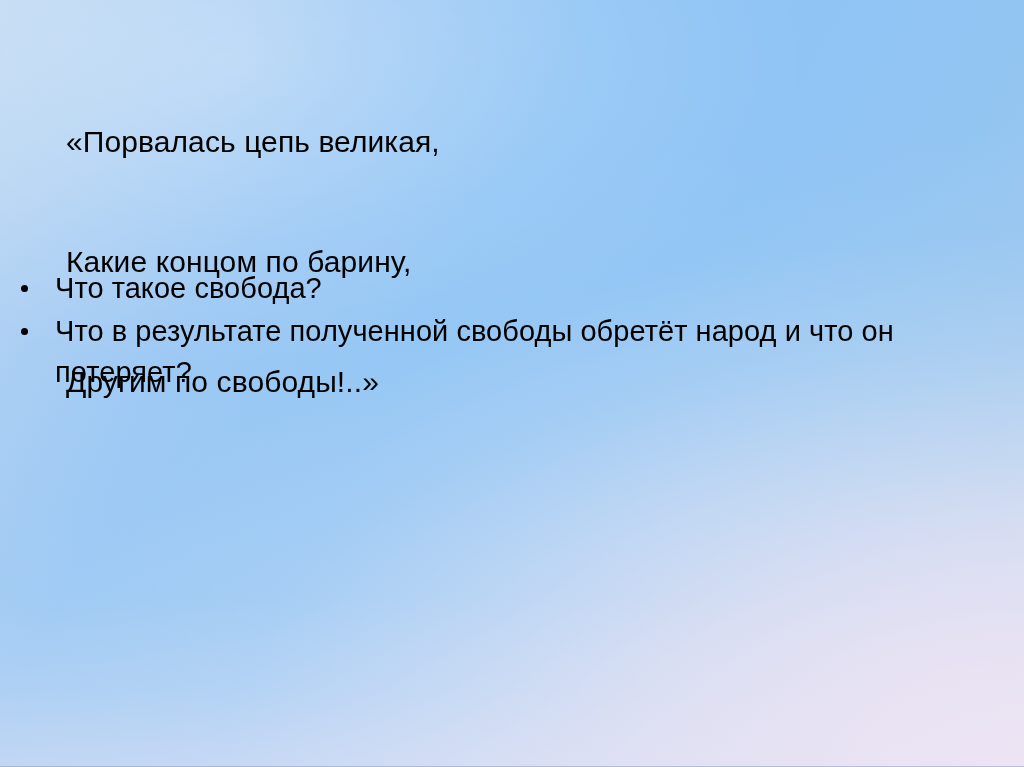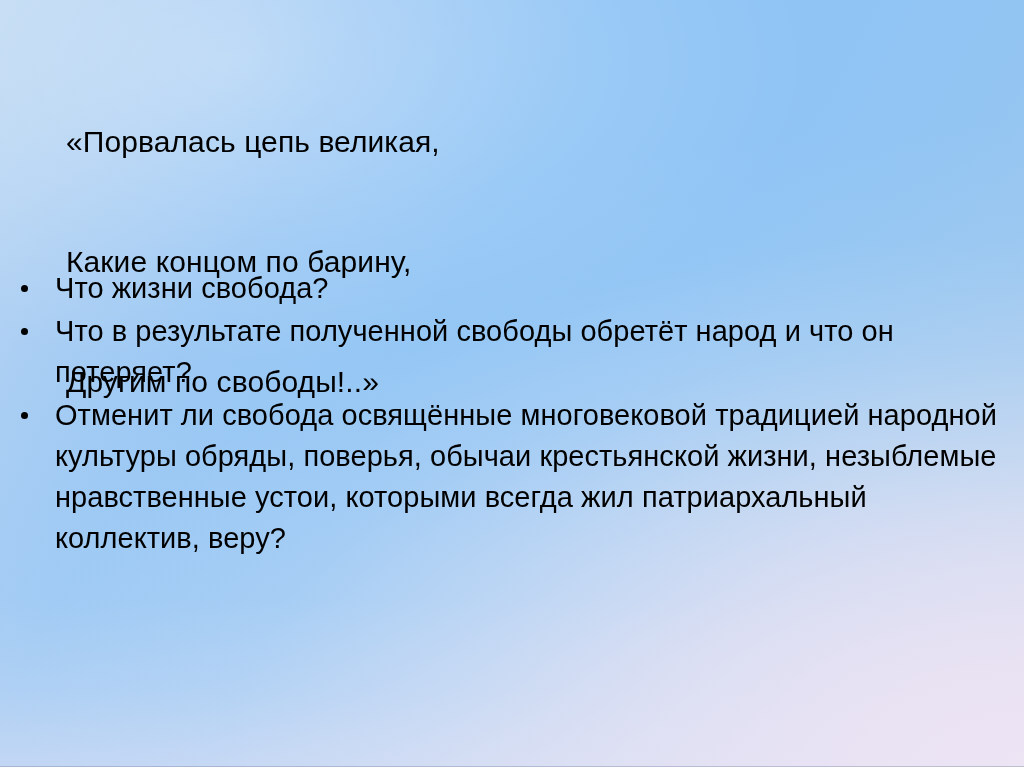--- a/index.html
+++ b/index.html
@@ -149,30 +149,26 @@
     <div class="quote">
       <span class="quote-line">«Порвалась цепь великая,</span>
       <span class="quote-line">Какие концом по барину,</span>
       <span class="quote-line">Другим по свободы!..»</span>
     </div>
 
     <ul class="bullets">
 
       <li class="bullet">
         <span class="bullet-marker"></span>
-        <span class="bullet-text">Что жизни свобода?</span>
+        <span class="bullet-text">Что такое свобода?</span>
       </li>
 
 
       <li class="bullet">
         <span class="bullet-marker"></span>
         <span class="bullet-text">Что в результате полученной свободы обретёт народ и что он потеряет?</span>
       </li>
 
-      <li class="bullet">
-        <span class="bullet-marker"></span>
-        <span class="bullet-text">Отменит ли свобода освящённые многовековой традицией народной культуры обряды, поверья, обычаи крестьянской жизни, незыблемые нравственные устои, которыми всегда жил патриархальный коллектив, веру?</span>
-      </li>
 
     </ul>
 
   </div>
 </div>
 
 </body></html>

